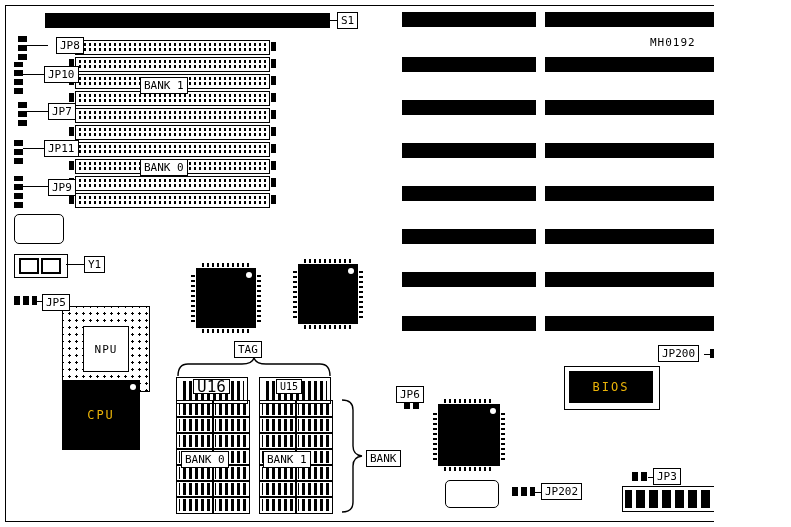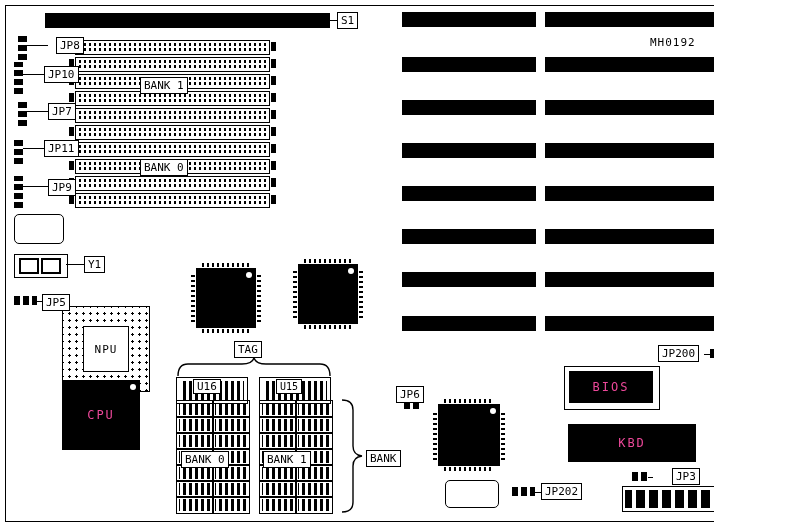--- a/index.html
+++ b/index.html
@@ -16,21 +16,21 @@
         background-position:3px 2px,3px 7px;background-repeat:no-repeat,no-repeat;}
   .simm::before,.simm::after{content:"";position:absolute;top:1px;width:5px;height:9px;background:#000;}
   .simm::before{left:-7px;} .simm::after{right:-7px;}
   .socket{position:absolute;border:1px solid #000;padding:2px;background-clip:content-box;
         background-image:repeating-linear-gradient(90deg,#000 0 3px,transparent 3px 6px);}
   .usock{position:absolute;border:1px solid #000;padding:3px;background-clip:content-box;
         background-image:repeating-linear-gradient(90deg,#000 0 3px,transparent 3px 6px);}
   .lbl{position:absolute;z-index:4;border:1px solid #000;background:#fff;
        font:11px/15px "DejaVu Sans Mono",monospace;padding:0 3px;white-space:nowrap;}
   .txt{position:absolute;z-index:4;font:11px/14px "DejaVu Sans Mono",monospace;letter-spacing:1px;padding-left:28px;}
-  .chip{position:absolute;background:#000;color:#ec4899;display:flex;align-items:center;
+  .chip{position:absolute;background:#000;color:#eab308;display:flex;align-items:center;
         justify-content:center;font:12px "DejaVu Sans Mono",monospace;letter-spacing:2px;z-index:2;}
   .pip{position:absolute;width:6px;height:6px;border-radius:50%;background:#fff;top:4px;right:4px;}
   .qfp{position:absolute;background:#000;z-index:2;}
   .qfp::before{content:"";position:absolute;top:-5px;bottom:-5px;left:6px;right:6px;
         background:repeating-linear-gradient(90deg,#000 0 2px,transparent 2px 5px) top left/100% 4px no-repeat,
                    repeating-linear-gradient(90deg,#000 0 2px,transparent 2px 5px) bottom left/100% 4px no-repeat;}
   .qfp::after{content:"";position:absolute;left:-5px;right:-5px;top:6px;bottom:6px;
         background:repeating-linear-gradient(0deg,#000 0 2px,transparent 2px 5px) top left/4px 100% no-repeat,
                    repeating-linear-gradient(0deg,#000 0 2px,transparent 2px 5px) top right/4px 100% no-repeat;}
   .pga{position:absolute;border:1px solid #000;
@@ -116,21 +116,21 @@
   <div class="qfp" style="left:298px;top:264px;width:60px;height:60px">
     <span class="pip"></span>
   </div>
 
   <div class="lbl" style="left:234px;top:341px">TAG</div>
   <svg class="brace" style="left:170px;top:356px" width="170" height="22" viewBox="0 0 170 22">
     <path d="M8,20 Q8,8 18,8 L72,8 Q82,8 84,2 Q86,8 96,8 L150,8 Q160,8 160,20" fill="none" stroke="#000" stroke-width="1.4"></path>
   </svg>
 
   <div class="usock" style="left:176px;top:377px;width:64px;height:19px"></div>
-  <div class="lbl" style="left:193px;top:379px;font-size:11px;line-height:13px">U16</div>
+  <div class="lbl" style="left:193px;top:379px;font-size:16px;line-height:13px">U16</div>
   <div class="usock" style="left:259px;top:377px;width:64px;height:19px"></div>
   <div class="lbl" style="left:276px;top:379px;font-size:10px;line-height:13px">U15</div>
 
   <div class="lbl" style="left:181px;top:451px">BANK 0</div>
   <div class="lbl" style="left:263px;top:451px">BANK 1</div>
 
   <svg class="brace" style="left:340px;top:398px" width="26" height="116" viewBox="0 0 26 116">
     <path d="M2,2 Q13,2 13,12 L13,48 Q13,57 22,58 Q13,59 13,68 L13,104 Q13,114 2,114" fill="none" stroke="#000" stroke-width="1.4"></path>
   </svg>
   <div class="lbl" style="left:366px;top:450px">BANK</div>
@@ -146,39 +146,36 @@
 
   <div class="jh" style="left:512px;top:487px;width:23px;height:9px"></div>
   <div class="ln" style="left:535px;top:492px;width:6px;height:1px"></div>
   <div class="lbl" style="left:541px;top:483px">JP202</div>
 
   <div class="outline" style="left:564px;top:366px;width:94px;height:42px"></div>
   <div class="chip" style="left:569px;top:371px;width:84px;height:32px">
     <span>BIOS</span>
   </div>
 
-  <div class="chip" style="left:568px;top:424px;width:128px;height:38px">
-    <span>KBD</span>
-  </div>
 
   <div class="lbl" style="left:658px;top:345px">JP200</div>
   <div class="ln" style="left:704px;top:354px;width:6px;height:1px"></div>
   <div class="jh" style="left:710px;top:349px;width:14px;height:9px"></div>
 
   <div class="lbl" style="left:744px;top:307px">JP2</div>
   <div class="ln" style="left:752px;top:335px;width:1px;height:17px"></div>
   <div class="jv" style="left:736px;top:352px;width:9px;height:32px"></div>
 
   <div class="din" style="left:748px;top:350px;width:34px;height:44px"></div>
 
   <div class="bar" style="left:750px;top:438px;width:22px;height:32px"></div>
 
   <div class="jh" style="left:632px;top:472px;width:16px;height:9px"></div>
   <div class="ln" style="left:648px;top:477px;width:5px;height:1px"></div>
-  <div class="lbl" style="left:672px;top:468px">JP3</div>
+  <div class="lbl" style="left:653px;top:468px">JP3</div>
 
   <div class="strip" style="left:622px;top:486px;width:122px;height:18px"></div>
 
  <div class="isa" style="left: 402px; top: 12px; width: 134px; height: 15px;"></div>
       <div class="isa" style="left: 545px; top: 12px; width: 184px; height: 15px;"></div>
       <div class="isa" style="left: 402px; top: 57px; width: 134px; height: 15px;"></div>
       <div class="isa" style="left: 545px; top: 57px; width: 184px; height: 15px;"></div>
       <div class="isa" style="left: 402px; top: 100px; width: 134px; height: 15px;"></div>
       <div class="isa" style="left: 545px; top: 100px; width: 184px; height: 15px;"></div>
       <div class="isa" style="left: 402px; top: 143px; width: 134px; height: 15px;"></div>

